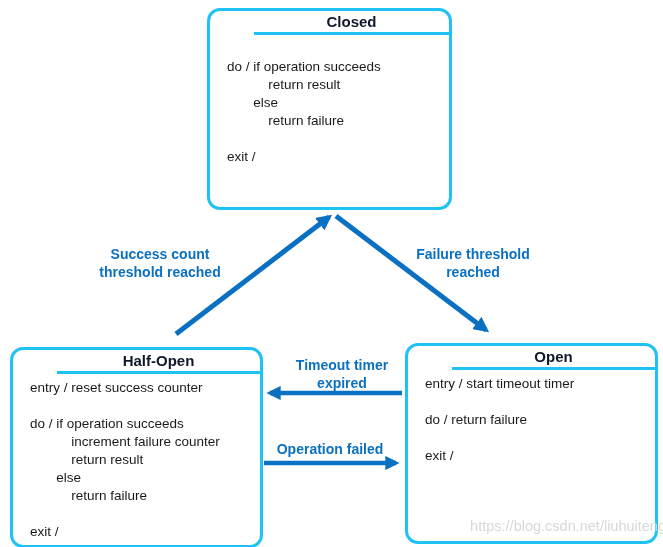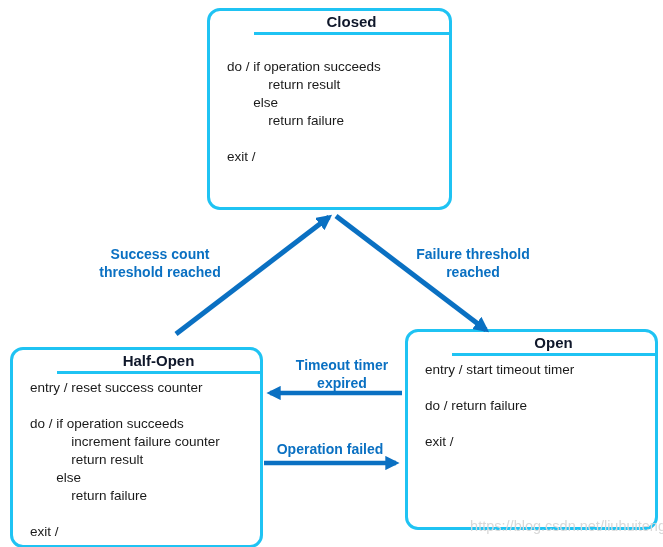--- a/index.html
+++ b/index.html
@@ -64,21 +64,21 @@
       <div class="line">do / if operation succeeds</div>
       <div class="line">           increment failure counter</div>
       <div class="line">           return result</div>
       <div class="line">       else</div>
       <div class="line">           return failure</div>
       <div class="line"></div>
       <div class="line">exit /</div>
     </div>
   </div>
 
-  <div class="state-box" style="left:405px; top:329px; width:253px; height:201px;">
+  <div class="state-box" style="left:405px; top:343px; width:253px; height:201px;">
     <div class="state-title">Open</div>
     <div class="state-body">
       <div class="line">entry / start timeout timer</div>
       <div class="line"></div>
       <div class="line">do / return failure</div>
       <div class="line"></div>
       <div class="line">exit /</div>
     </div>
   </div>
 

